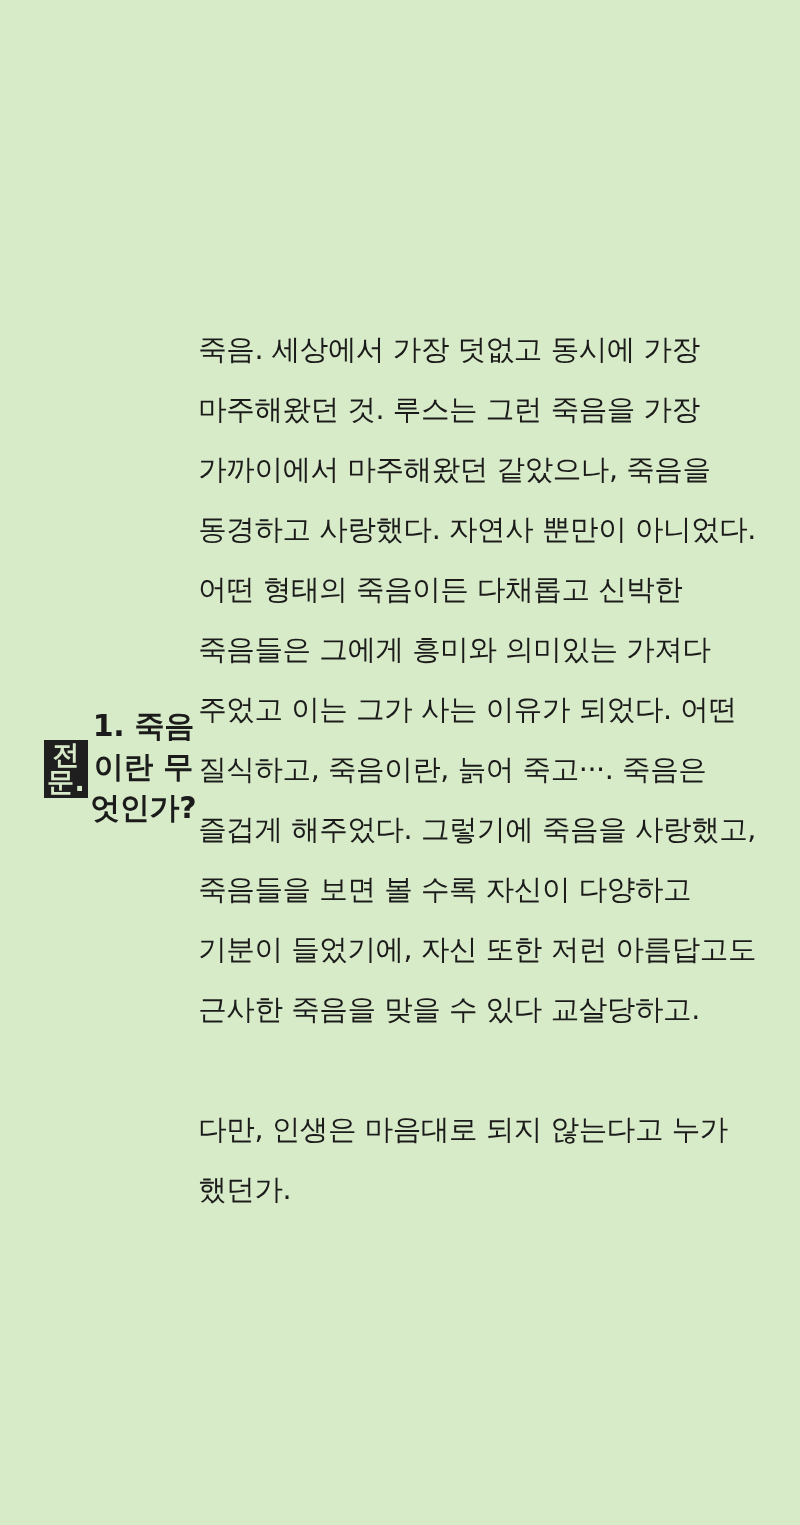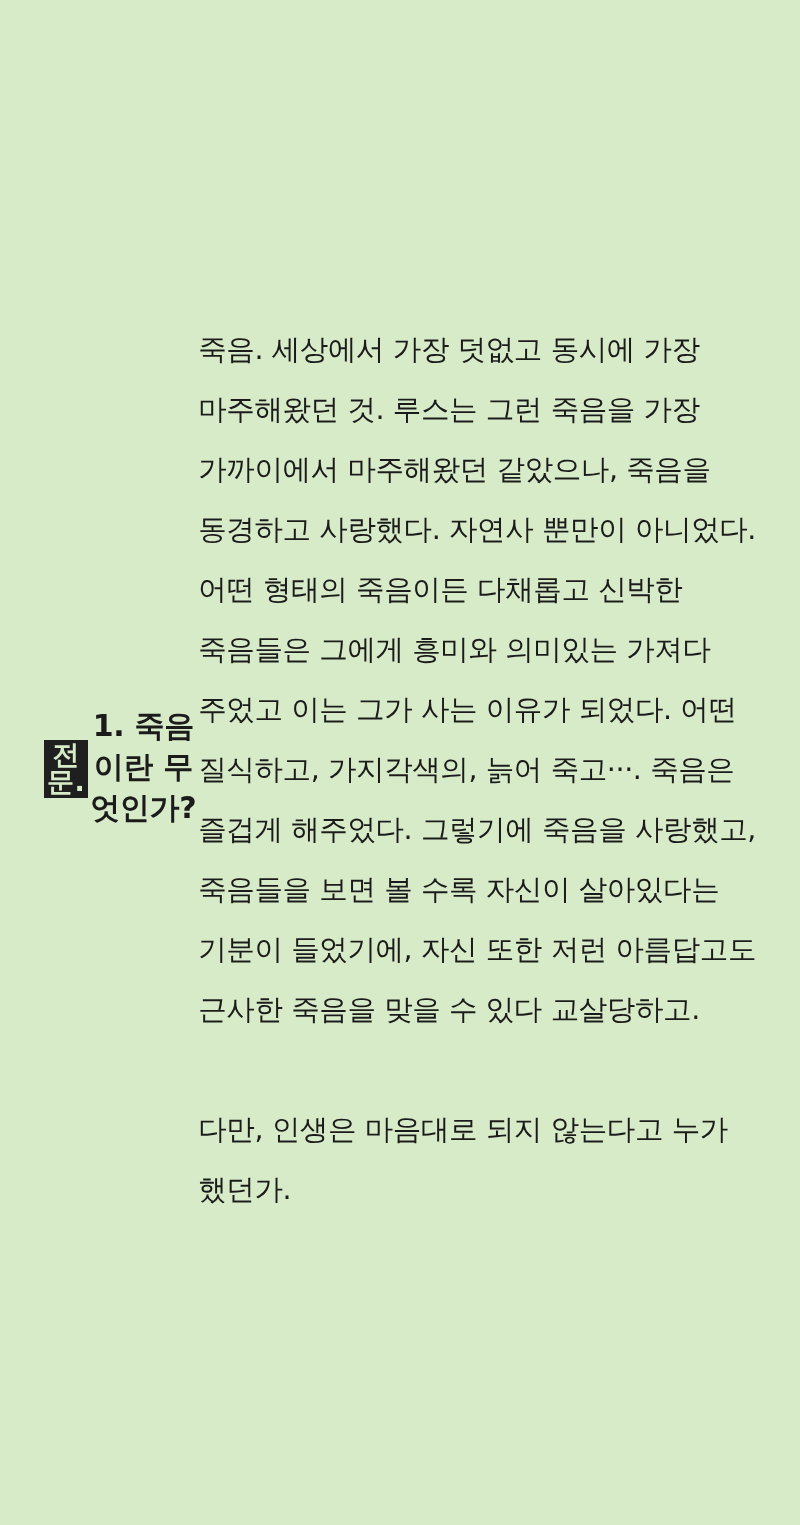--- a/index.html
+++ b/index.html
@@ -73,23 +73,23 @@
 
   <div class="body-text">
     <p>
       <span class="line">죽음. 세상에서 가장 덧없고 동시에 가장</span>
       <span class="line">마주해왔던 것. 루스는 그런 죽음을 가장</span>
       <span class="line">가까이에서 마주해왔던 같았으나, 죽음을</span>
       <span class="line">동경하고 사랑했다. 자연사 뿐만이 아니었다.</span>
       <span class="line">어떤 형태의 죽음이든 다채롭고 신박한</span>
       <span class="line">죽음들은 그에게 흥미와 의미있는 가져다</span>
       <span class="line">주었고 이는 그가 사는 이유가 되었다. 어떤</span>
-      <span class="line">질식하고, 가지각색의, 늙어 죽고···. 죽음은</span>
+      <span class="line">질식하고, 죽음이란, 늙어 죽고···. 죽음은</span>
       <span class="line">즐겁게 해주었다. 그렇기에 죽음을 사랑했고,</span>
-      <span class="line">죽음들을 보면 볼 수록 자신이 살아있다는</span>
+      <span class="line">죽음들을 보면 볼 수록 자신이 다양하고</span>
       <span class="line">기분이 들었기에, 자신 또한 저런 아름답고도</span>
       <span class="line">근사한 죽음을 맞을 수 있다 교살당하고.</span>
     </p>
     <div class="para-gap"></div>
     <p>
       <span class="line">다만, 인생은 마음대로 되지 않는다고 누가</span>
       <span class="line">했던가.</span>
     </p>
   </div>
 

